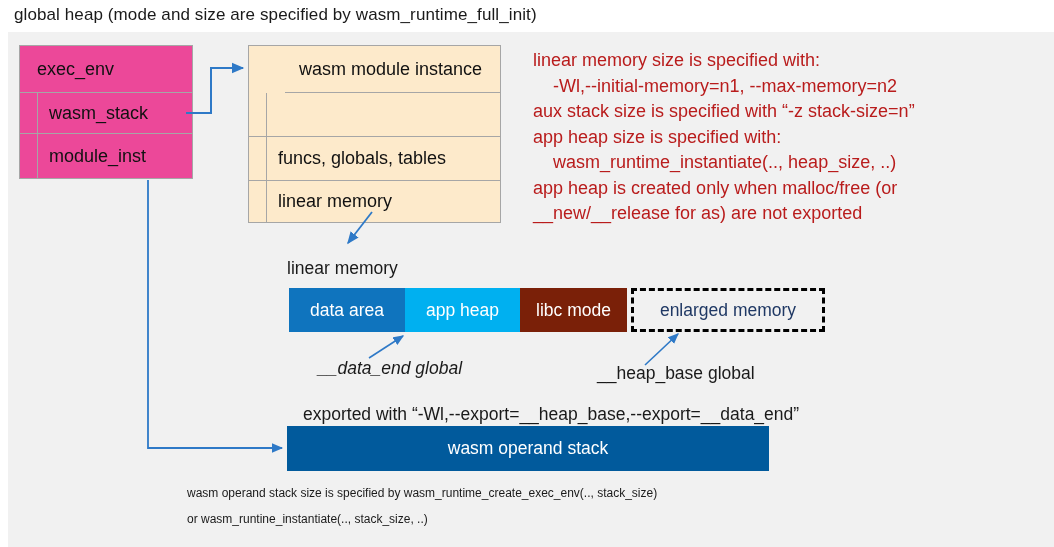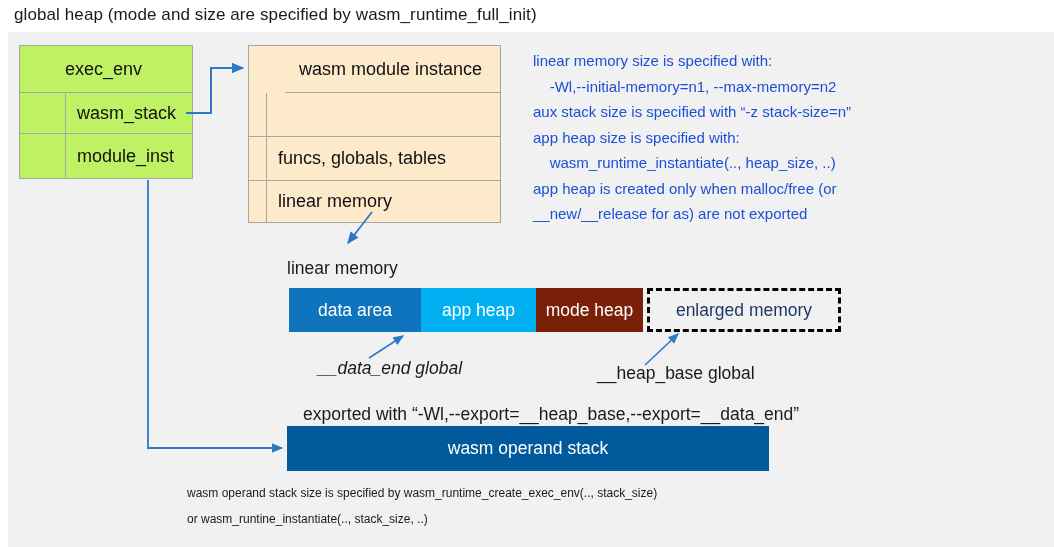--- a/index.html
+++ b/index.html
@@ -50,21 +50,21 @@
     flex: 0 0 auto;
   }
   .row-label { padding-left: 11px; }
 
   
   #exec-env-box {
     left: 19px; top: 45px;
     width: 174px; height: 134px;
     background: #fbdfd2;
   }
-  #exec-env-box .struct-row { background: #bef264; padding-left: 28px; }
+  #exec-env-box .struct-row { background: #ec4899; }
   #row-exec-env       { height: 47px; }
   #row-module-inst    { height: 44px; }
   #row-wasm-stack     { height: 41px; }
   #row-exec-env .row-label { padding-left: 17px; }
 
   
   #wasm-inst-box {
     left: 248px; top: 45px;
     width: 253px; height: 178px;
     background: #fdeacb;
@@ -74,23 +74,23 @@
   #row-wasm-module          { height: 44px; }
   #row-funcs                { height: 44px; }
   #row-linear-memory        { height: 41px; }
   #row-wasm-module-instance .row-label { padding-left: 14px; }
 
   
   #notes-block {
     position: absolute;
     left: 533px; top: 48px;
     width: 500px;
-    font-size: 15px;
+    font-size: 18px;
     line-height: 25.5px;
-    color: #1d4ed8;
+    color: #b91c1c;
     white-space: pre;
   }
   
   #linear-memory-caption {
     position: absolute;
     left: 287px; top: 258px;
     font-size: 17.5px;
     color: #1a1a1a;
   }
   #memory-bar {
@@ -101,21 +101,21 @@
     align-items: stretch;
   }
   .mem-seg {
     display: flex;
     align-items: center;
     justify-content: center;
     color: #ffffff;
     font-size: 17.5px;
     white-space: nowrap;
   }
-  #seg-data-area   { width: 132px; background: #0f74be; }
+  #seg-data-area   { width: 116px; background: #0f74be; }
   #seg-aux-stack   { width: 174px; background: #6b7005; }
   #seg-app-heap    { width: 115px; background: #00b0f0; }
   #seg-libc-heap   { width: 107px; background: #7a2008; }
   #seg-enlarged    {
     width: 194px;
     background: #f1f1f1;
     color: #1f3864;
     border: 3px dashed #000000;
     margin-left: 4px;
   }
@@ -209,21 +209,21 @@
 aux stack size is specified with “-z stack-size=n”
 app heap size is specified with:
     wasm_runtime_instantiate(.., heap_size, ..)
 app heap is created only when malloc/free (or
 __new/__release for as) are not exported</div>
 
   <div id="linear-memory-caption">linear memory</div>
   <div id="memory-bar">
     <div class="mem-seg" id="seg-data-area">data area</div>
     <div class="mem-seg" id="seg-app-heap">app heap</div>
-    <div class="mem-seg" id="seg-libc-heap">mode heap</div>
+    <div class="mem-seg" id="seg-libc-heap">libc mode</div>
     <div class="mem-seg" id="seg-enlarged">enlarged memory</div>
   </div>
 
   <div id="label-data-end">__data_end global</div>
   <div id="label-heap-base">__heap_base global</div>
   <div id="label-exported-with">exported with “-Wl,--export=__heap_base,--export=__data_end”</div>
 
   <div id="operand-stack-box">wasm operand stack</div>
   <div id="operand-stack-note">wasm operand stack size is specified by wasm_runtime_create_exec_env(.., stack_size)
 or wasm_runtine_instantiate(.., stack_size, ..)</div>

